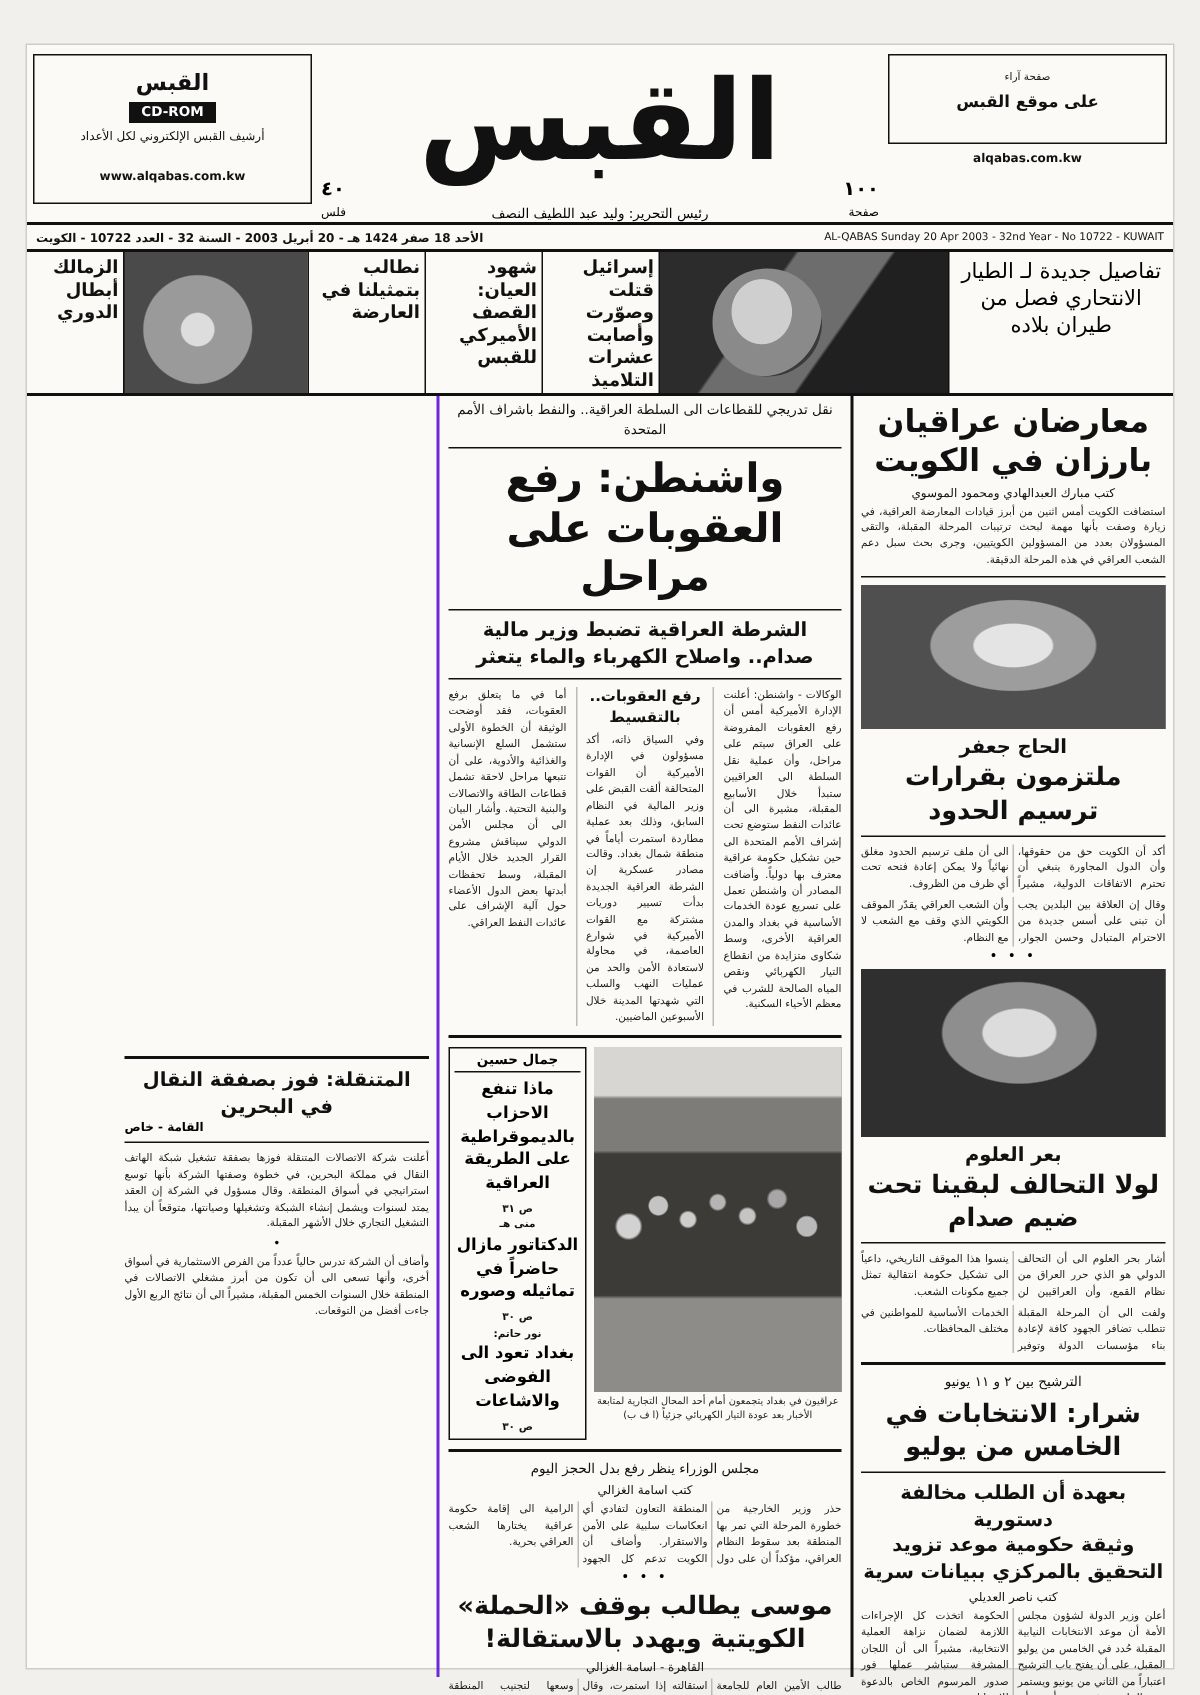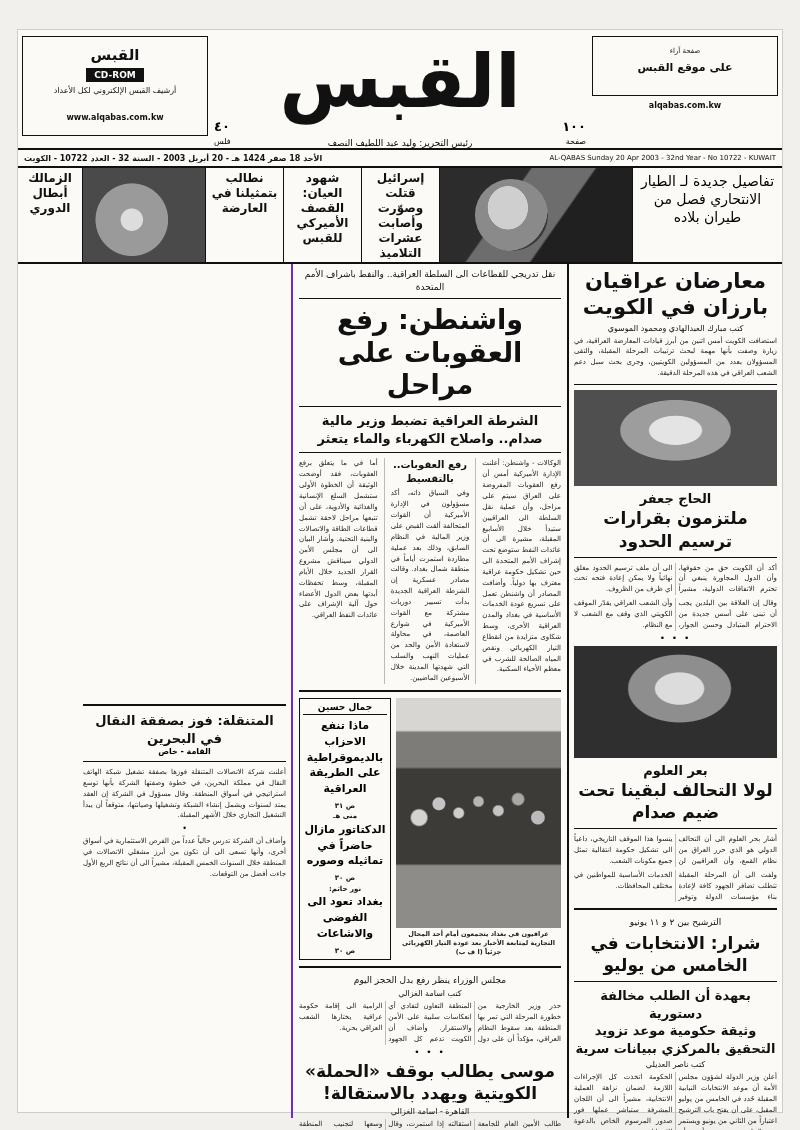--- a/index.html
+++ b/index.html
@@ -54,21 +54,21 @@
   .datebar .db-mid{font-size:8px;font-weight:bold;}
   
   .topstrip{display:flex;height:94px;border-bottom:2px solid #111;}
   .ts-cell{border-left:1px solid #111;position:relative;overflow:hidden;}
   .ts-cell:last-child{border-left:none;}
   .ts-sport-photo{
     width:122px;background:
       radial-gradient(circle at 40% 55%, #ddd 0 12%, #9a9a9a 13% 40%, #4a4a4a 41% 100%),
       #333;
   }
-  .ts-txt{width:78px;padding:3px 3px;box-sizing:border-box;text-align:center;}
+  .ts-txt{width:78px;padding:3px 3px;box-sizing:border-box;text-align:right;}
   .ts-txt .l{font-size:12px;font-weight:bold;line-height:1.25;color:#111;}
   .ts-face{
     flex:1;background:linear-gradient(125deg,#2c2c2c 0 35%,#6d6d6d 36% 60%,#202020 61% 100%);
     position:relative;
   }
   .ts-face .fc{
     position:absolute;left:18%;top:12%;width:38%;height:76%;border-radius:50%;
     background:radial-gradient(ellipse at 45% 40%,#cfcfcf 0 35%,#8a8a8a 36% 70%,#3a3a3a 71% 100%);
   }
   .ts-head{width:150px;padding:4px;box-sizing:border-box;text-align:center;}
@@ -118,29 +118,29 @@
     background:
       radial-gradient(circle at 14% 52%,#eee 0 4%,transparent 5%),
       radial-gradient(circle at 26% 46%,#ddd 0 3.4%,transparent 4%),
       radial-gradient(circle at 38% 50%,#e8e8e8 0 3%,transparent 4%),
       radial-gradient(circle at 50% 45%,#ccc 0 3%,transparent 4%),
       radial-gradient(circle at 62% 49%,#ddd 0 3%,transparent 4%),
       radial-gradient(circle at 74% 44%,#bbb 0 3%,transparent 4%),
       radial-gradient(circle at 86% 52%,#d2d2d2 0 3.4%,transparent 4%);
     opacity:.85;
   }
-  .caption{font-size:6.5px;text-align:center;color:#222;margin-top:2px;line-height:1.4;font-weight:bold;}
+  .caption{font-size:6.5px;text-align:center;color:#222;margin-top:2px;line-height:1.4;}
   .box{border:1px solid #111;padding:3px;box-sizing:border-box;}
   .boxhead{font-size:9px;font-weight:bold;text-align:center;border-bottom:1px solid #111;padding-bottom:2px;margin-bottom:3px;}
   .dotline{text-align:center;font-size:9px;line-height:1;margin:3px 0;letter-spacing:2px;}
   .bullet{font-size:8px;text-align:center;margin:3px 0;}
   .sidebar-list{font-size:11px;font-weight:bold;line-height:1.45;text-align:center;}
   .sidebar-list .it{margin-bottom:4px;}
   .small-note{font-size:7px;text-align:center;color:#111;}
-  .flag{font-size:8px;text-align:center;font-weight:bold;}
+  .flag{font-size:8px;text-align:left;font-weight:bold;}
   .tag-ltr{direction:ltr;unicode-bidi:bidi-override;}
   .cont{font-size:7px;text-align:left;margin-top:3px;}
 </style>
 </head>
 <body>
 
 <div class="page">
   <div class="paper">
 
     <div class="masthead">

